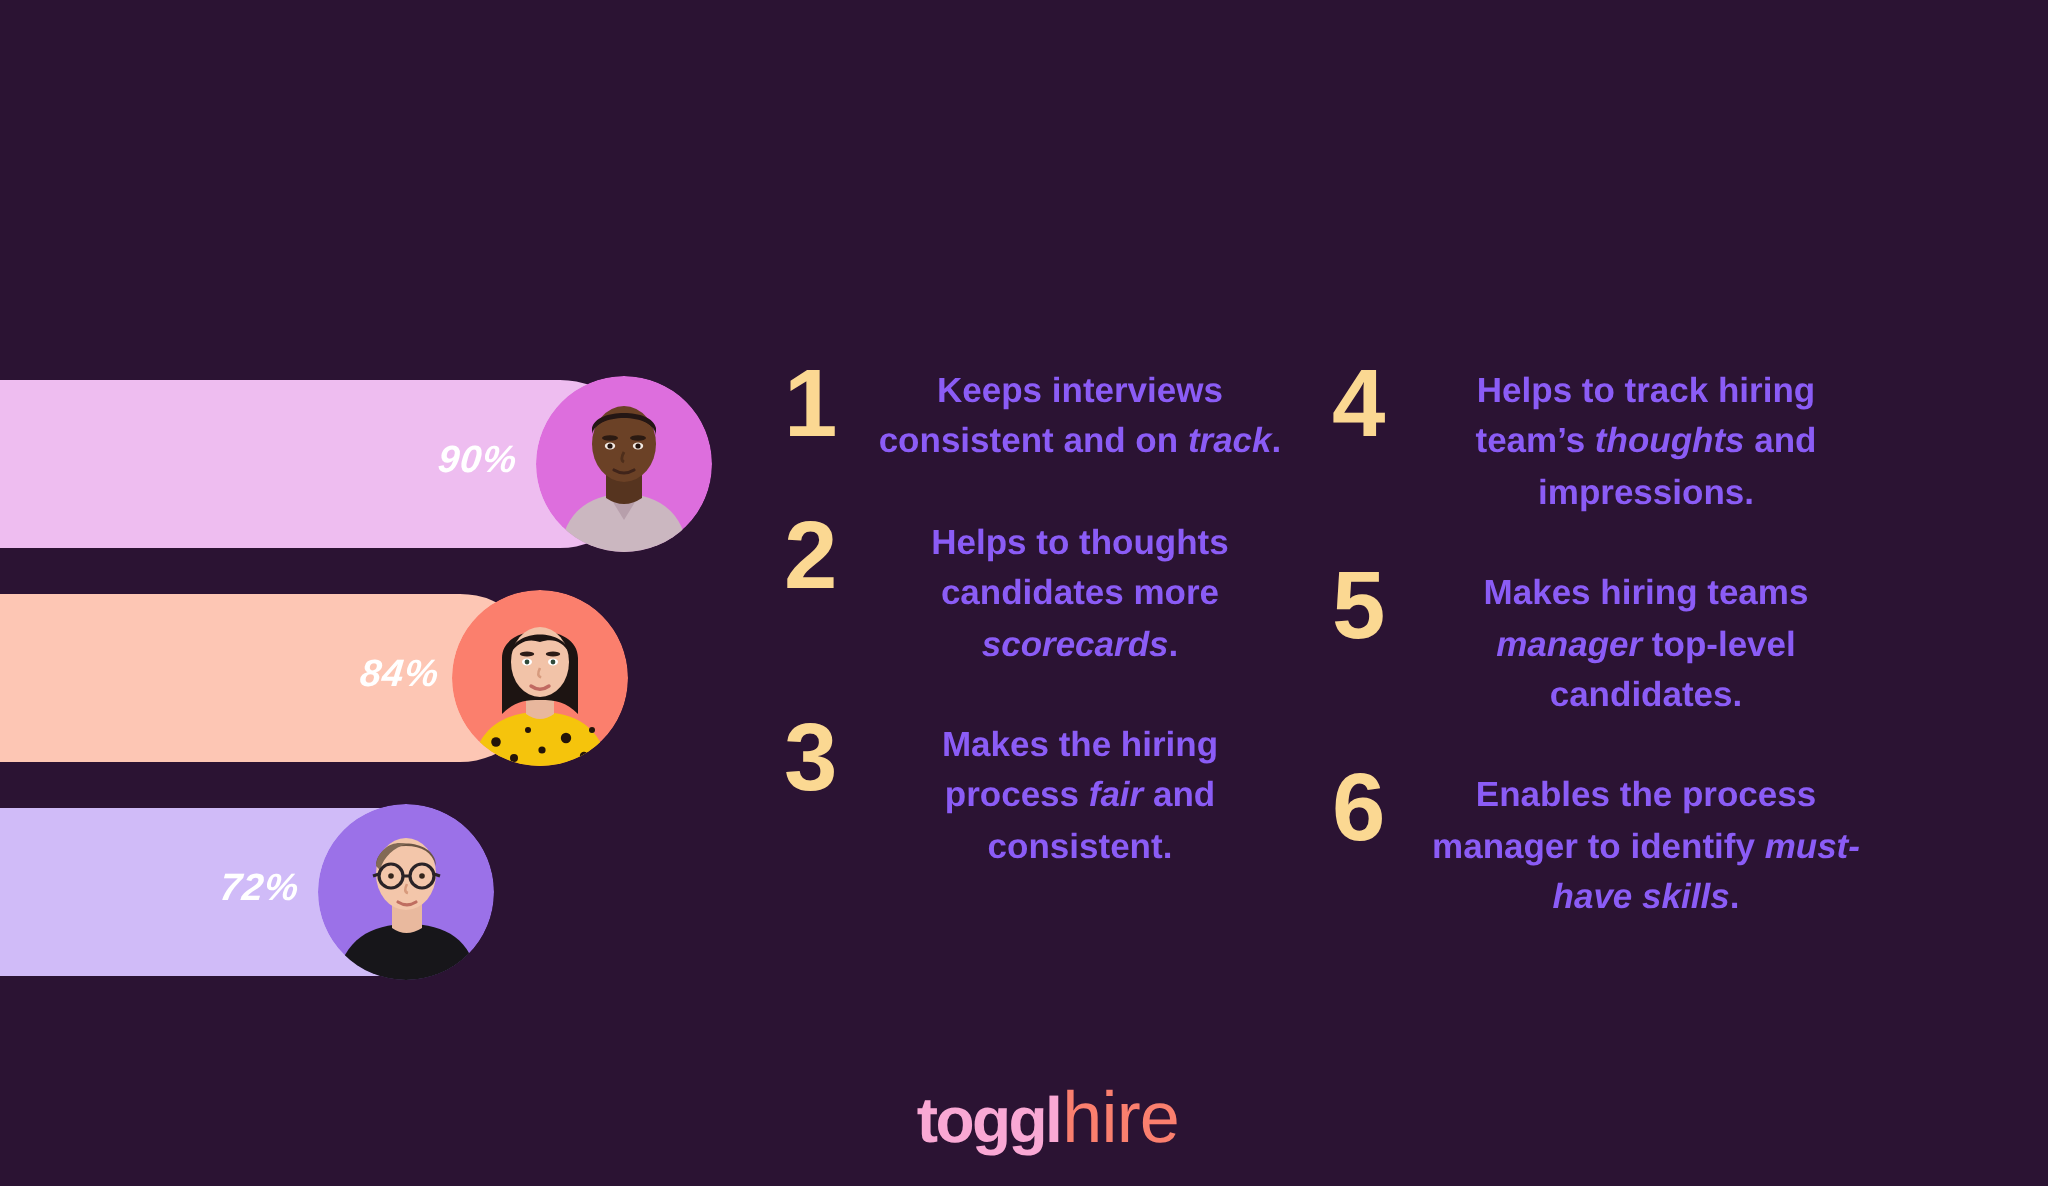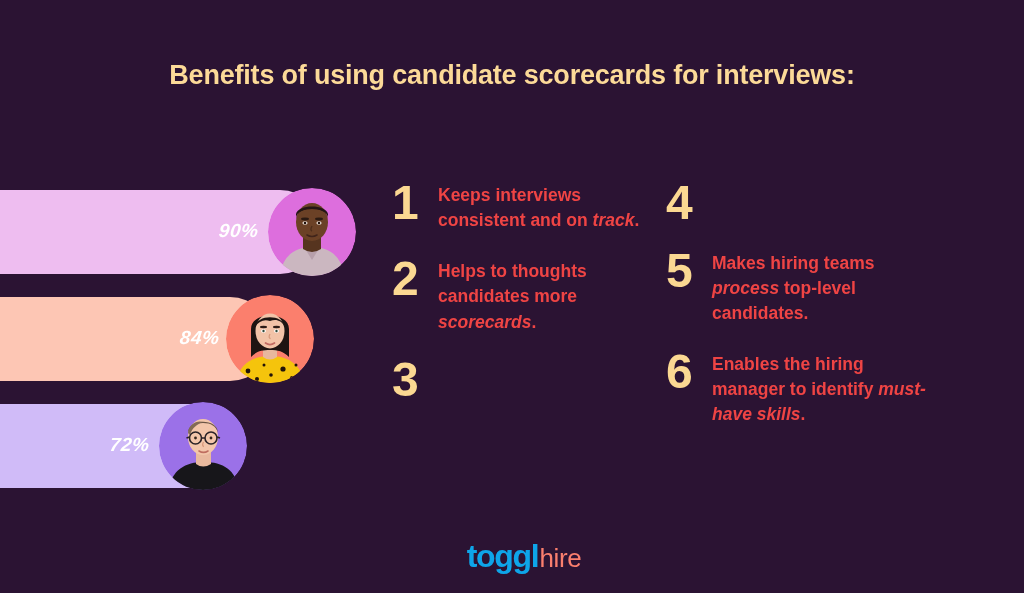--- a/index.html
+++ b/index.html
@@ -101,60 +101,60 @@
   .benefit-num {
     color: #fbd892;
     font-size: 48px;
     font-weight: bold;
     line-height: 0.95;
     width: 46px;
     flex: 0 0 46px;
     letter-spacing: -1px;
   }
   .benefit-text {
-    color: #ef4444;
+    color: #8b5cf6;
     font-size: 17.5px;
     font-weight: bold;
     line-height: 1.45;
     padding-top: 3px;
+    text-align: center;
   }
   .benefit-text i {
     font-style: italic;
   }
 
   
   .logo {
     position: absolute;
     left: 0;
     top: 538px;
     width: 1024px;
     text-align: center;
     white-space: nowrap;
   }
   .logo-toggl {
-    color: #0ea5e9;
+    color: #f9a8d4;
     font-size: 32px;
     font-weight: bold;
     letter-spacing: -1.3px;
     margin-left: 24px;
   }
   .logo-hire {
     color: #fa7f6e;
-    font-size: 26px;
+    font-size: 36px;
     font-weight: 400;
     letter-spacing: -0.4px;
     margin-left: 1px;
   }
 </style>
 </head>
 <body style="background: rgb(43, 19, 51);">
 
 <div class="stage">
 
-  <div class="title">Benefits of using candidate scorecards for interviews:</div>
 
   <div class="bars">
 
     <div class="bar-row" id="bar-row-1">
       <div class="bar-track" style="background: rgb(238, 189, 240);"></div>
       <div class="bar-pct">90%</div>
       <div class="avatar">
         <svg width="88" height="88" viewBox="0 0 88 88" aria-hidden="true">
           <circle cx="44" cy="44" r="44" fill="#dd6edd"></circle>
           <g>
@@ -263,33 +263,35 @@
       <div class="benefit">
         <div class="benefit-num">1</div>
         <div class="benefit-text"><span>Keeps interviews consistent and on </span><i>track</i><span>.</span></div>
       </div>
       <div class="benefit">
         <div class="benefit-num">2</div>
         <div class="benefit-text"><span>Helps to thoughts candidates more </span><i>scorecards</i><span>.</span></div>
       </div>
       <div class="benefit">
         <div class="benefit-num">3</div>
+        <div class="benefit-text"><span>Makes the hiring process </span><i>fair</i><span> and consistent.</span></div>
       </div>
     </div>
   <div class="col" id="col-right">
       <div class="benefit">
         <div class="benefit-num">4</div>
+        <div class="benefit-text"><span>Helps to track hiring team’s </span><i>thoughts</i><span> and impressions.</span></div>
       </div>
       <div class="benefit">
         <div class="benefit-num">5</div>
-        <div class="benefit-text"><span>Makes hiring teams </span><i>process</i><span> top-level candidates.</span></div>
+        <div class="benefit-text"><span>Makes hiring teams </span><i>manager</i><span> top-level candidates.</span></div>
       </div>
       <div class="benefit">
         <div class="benefit-num">6</div>
-        <div class="benefit-text"><span>Enables the hiring manager to identify </span><i>must-have skills</i><span>.</span></div>
+        <div class="benefit-text"><span>Enables the process manager to identify </span><i>must-have skills</i><span>.</span></div>
       </div>
     </div>
 
   <div class="logo">
     <span class="logo-toggl">toggl</span><span class="logo-hire">hire</span>
   </div>
 
 </div>
 
 </body></html>

